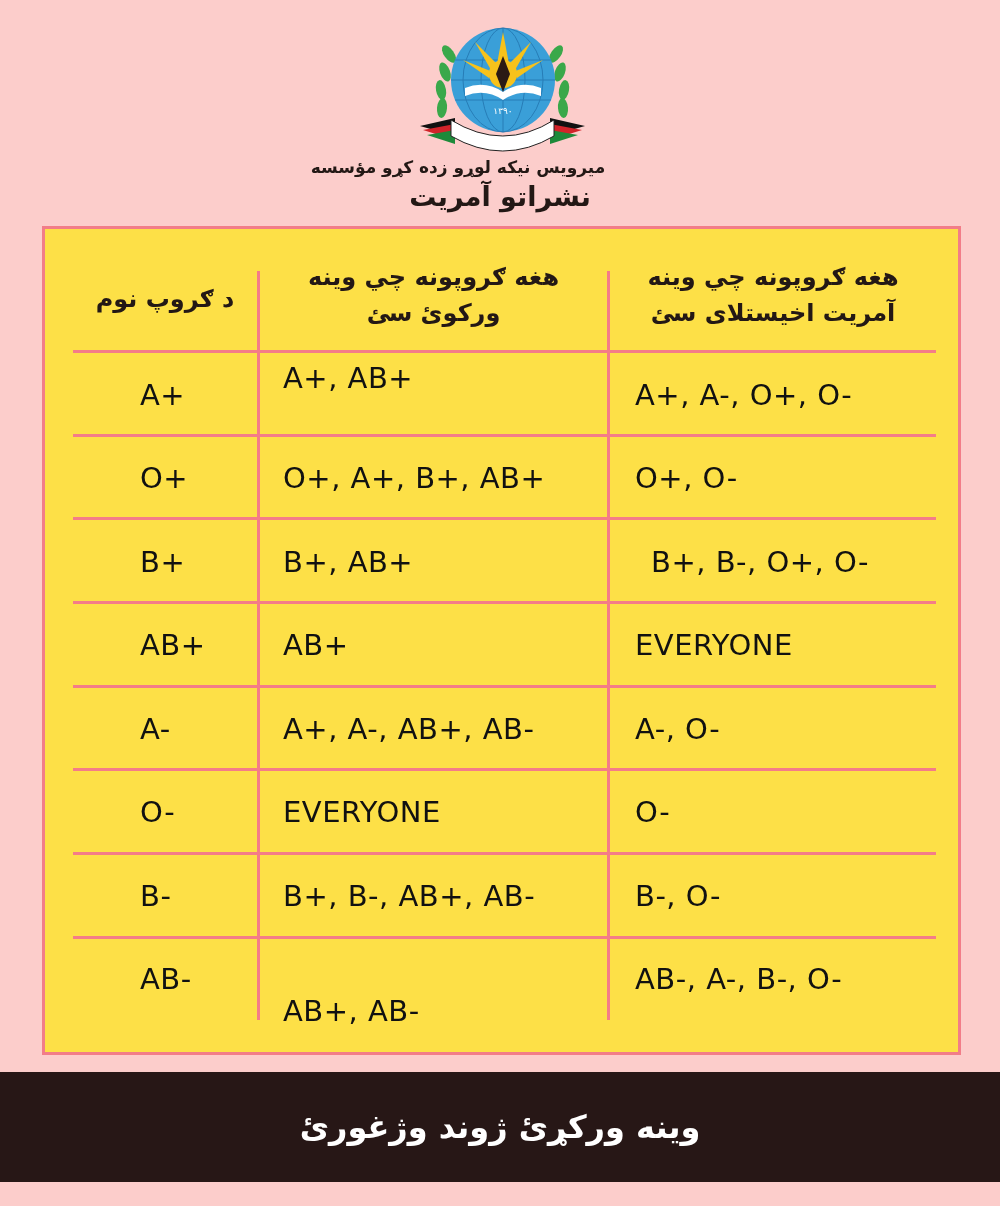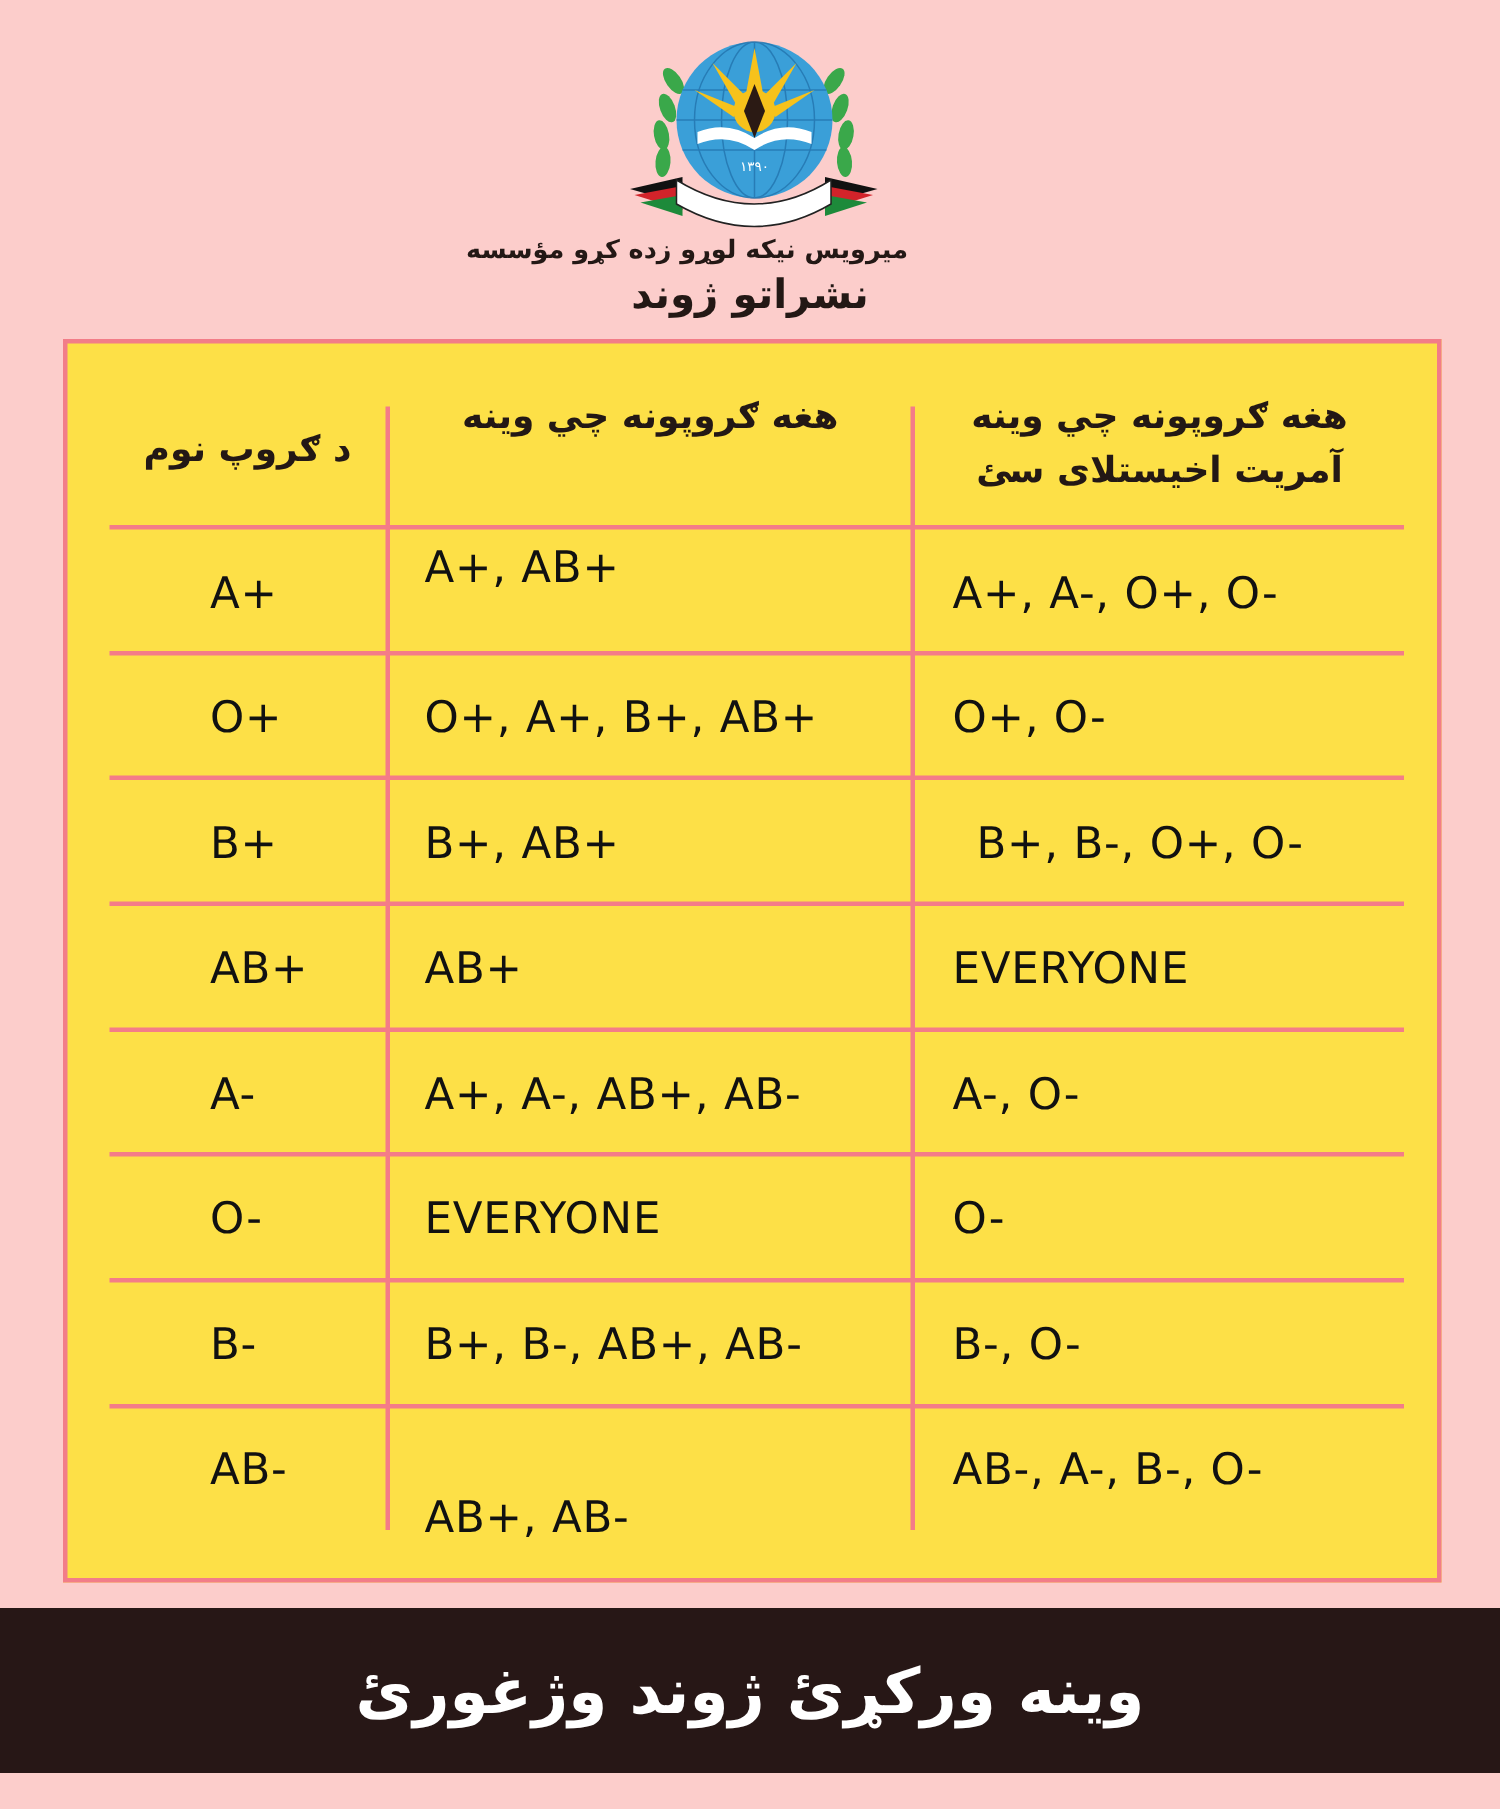--- a/index.html
+++ b/index.html
@@ -33,21 +33,21 @@
   .cell {
     position: absolute; font-family: "DejaVu Sans", sans-serif;
     font-size: 29px; color: #111; letter-spacing: 0.5px; white-space: nowrap;
   }
   .footer {
     position: absolute; left: 0; top: 1072px; width: 1000px; height: 110px;
     background: #271716; display: flex; align-items: center; justify-content: center;
   }
   .footer-title {
     direction: rtl; color: #ffffff; font-family: "DejaVu Sans", sans-serif;
-    font-weight: bold; font-size: 42px;
+    font-weight: bold; font-size: 32px;
   }
 </style>
 </head>
 <body>
 
 <div class="logo">
   <svg width="175" height="152" viewBox="0 0 175 152">
 
     <g fill="#3aa84a">
       <ellipse cx="30" cy="70" rx="5" ry="10" transform="rotate(-20 30 70)"></ellipse>
@@ -88,32 +88,33 @@
     <path d="M170 124 L135 116 L135 134 Z" fill="#111"></path>
     <path d="M8 128 L40 122 L40 138 Z" fill="#d2232a"></path>
     <path d="M167 128 L135 122 L135 138 Z" fill="#d2232a"></path>
     <path d="M12 133 L40 128 L40 142 Z" fill="#1d8a3a"></path>
     <path d="M163 133 L135 128 L135 142 Z" fill="#1d8a3a"></path>
     <path d="M36 118 Q88 150 139 118 L139 134 Q88 164 36 134 Z" fill="#ffffff" stroke="#222" stroke-width="1"></path>
   </svg>
 </div>
 
 <div class="org-name">میرویس نیکه لوړو زده کړو مؤسسه</div>
-<div class="org-sub">نشراتو ژوند</div>
+<div class="org-sub">نشراتو آمریت</div>
 
 <div class="card">
 
   <div class="vline" style="left:212px;"></div>
   <div class="vline" style="left:562px;"></div>
 
   <div class="hdr" style="left:28px; width:184px; top:52px;">
     <span>د ګروپ نوم</span>
   </div>
   <div class="hdr" style="left:215px; width:347px; top:30px;">
     <div>هغه ګروپونه چي وینه</div>
+    <div>ورکوئ سئ</div>
   </div>
   <div class="hdr" style="left:565px; width:326px; top:30px;">
     <div>هغه ګروپونه چي وینه</div>
     <div>آمریت اخیستلای سئ</div>
   </div>
 
   <div class="hline" style="top:121px;"></div>
   <div class="hline" style="top:205px;"></div>
   <div class="hline" style="top:288px;"></div>
   <div class="hline" style="top:372px;"></div>

